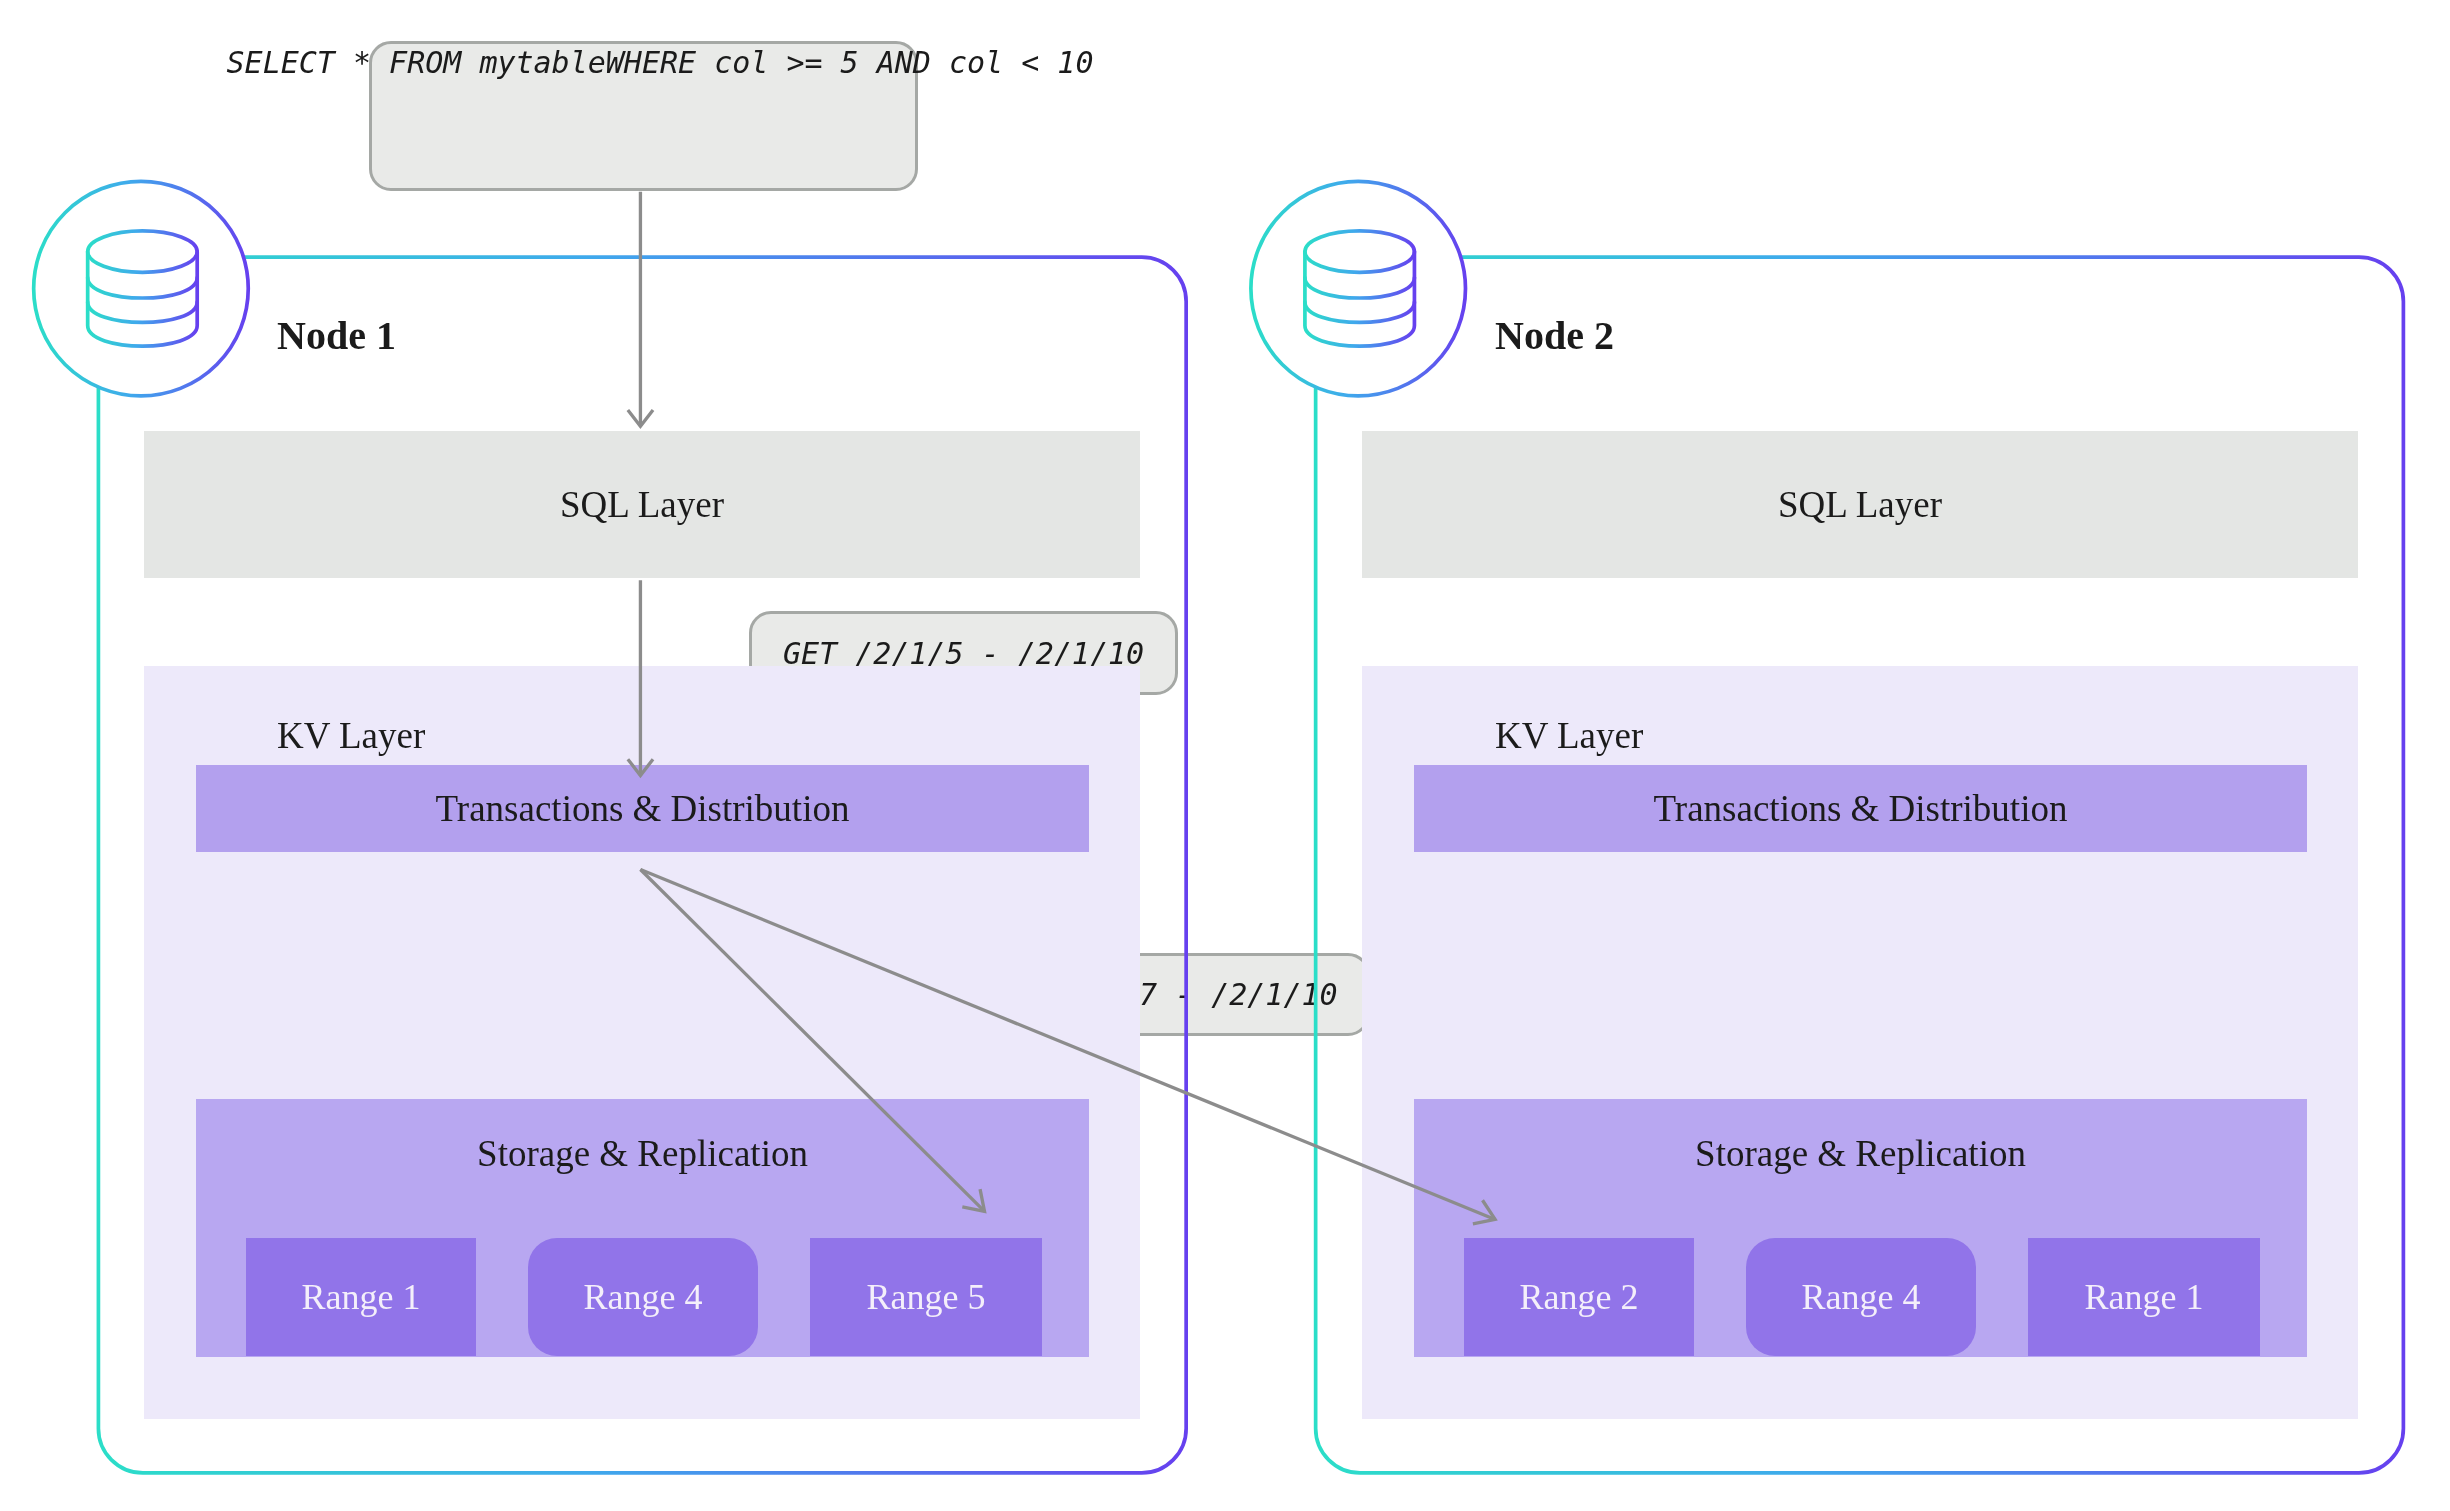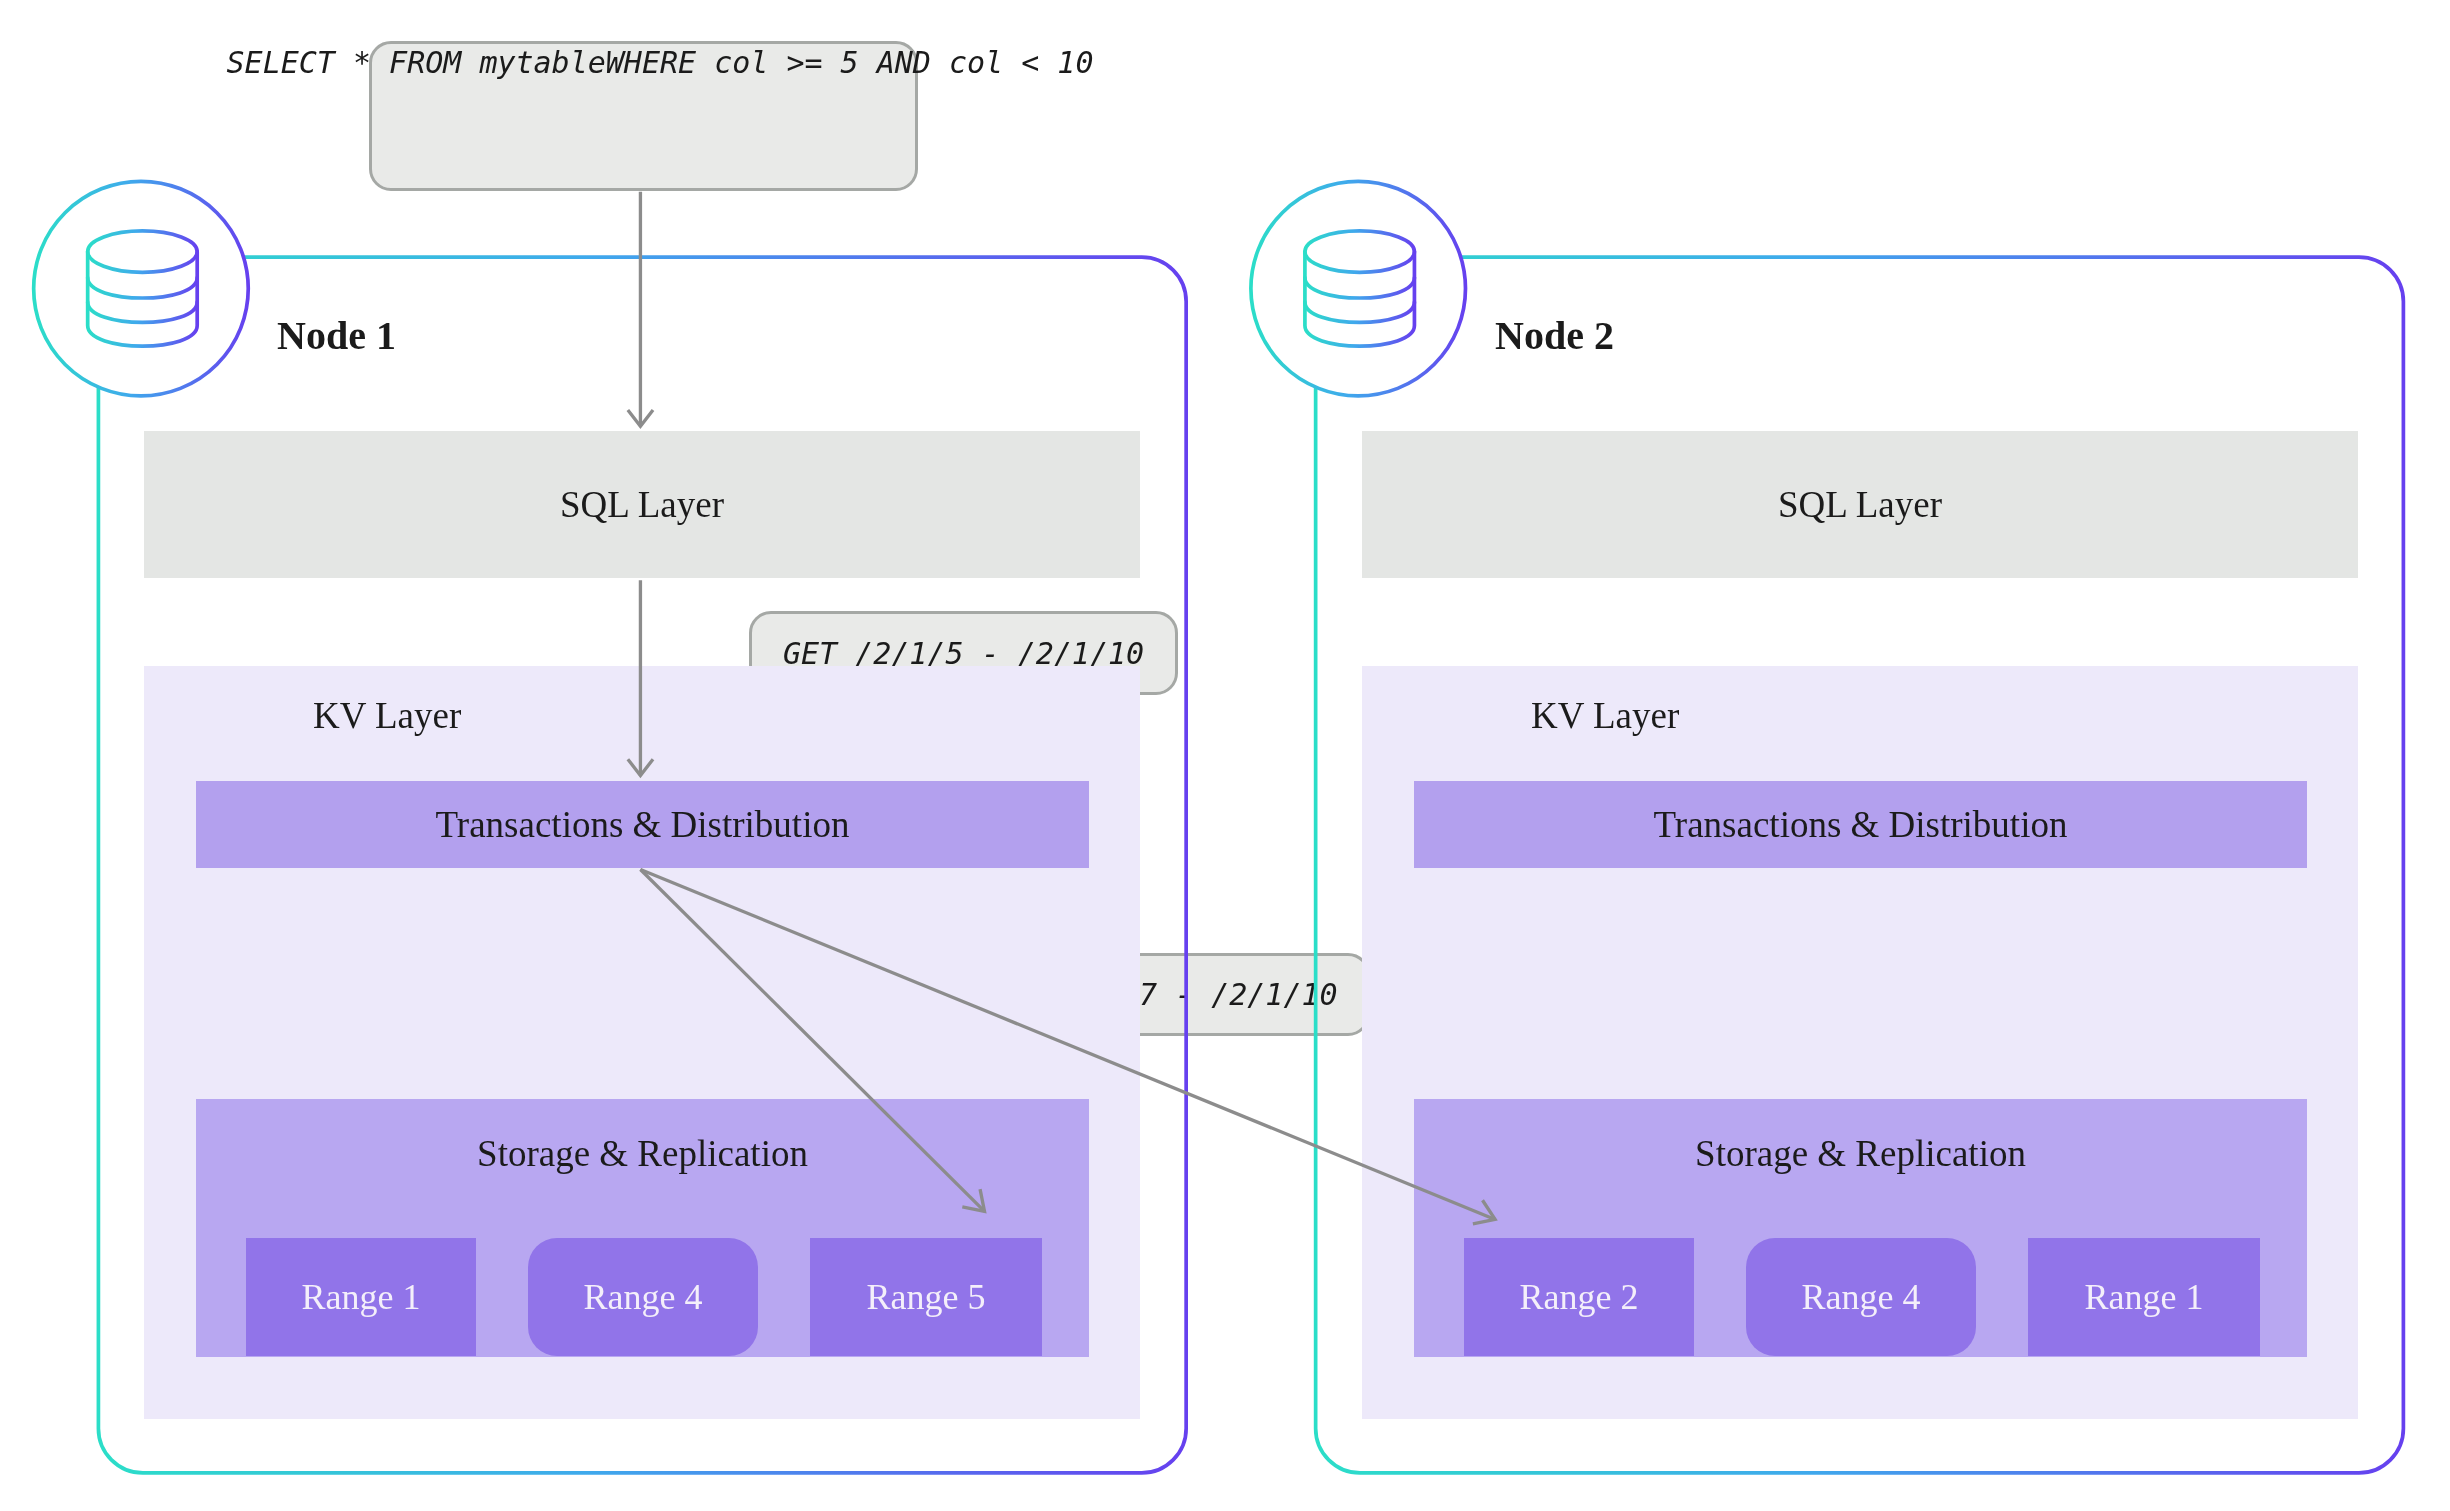--- a/index.html
+++ b/index.html
@@ -43,25 +43,25 @@
     position: absolute; left: 48px; top: 176px; width: 996px; height: 147px;
     background: var(--sql-fill, #E4E6E4);
     display: flex; align-items: center; justify-content: center;
     font-size: 37px;
   }
   .kv-layer {
     position: absolute; left: 48px; top: 411px; width: 996px; height: 753px;
     background: var(--kv-fill, #EDE9FA);
   }
   .kv-label {
-    position: absolute; left: 181px; top: 436px; height: 49px; line-height: 49px;
-    font-size: 37px; white-space: nowrap; margin-left: 36px;
+    position: absolute; left: 181px; top: 456px; height: 49px; line-height: 49px;
+    font-size: 37px; white-space: nowrap;
   }
   .trans-bar {
-    position: absolute; left: 100px; top: 526px; width: 893px; height: 87px;
+    position: absolute; left: 100px; top: 510px; width: 893px; height: 87px;
     background: var(--trans-fill, #B3A0EE);
     display: flex; align-items: center; justify-content: center;
     font-size: 37px;
   }
   .storage-box {
     position: absolute; left: 100px; top: 844px; width: 893px; height: 258px;
     background: var(--storage-fill, #B8A7F1);
   }
   .storage-title {
     position: absolute; left: 0; top: 33px; width: 100%; text-align: center;

